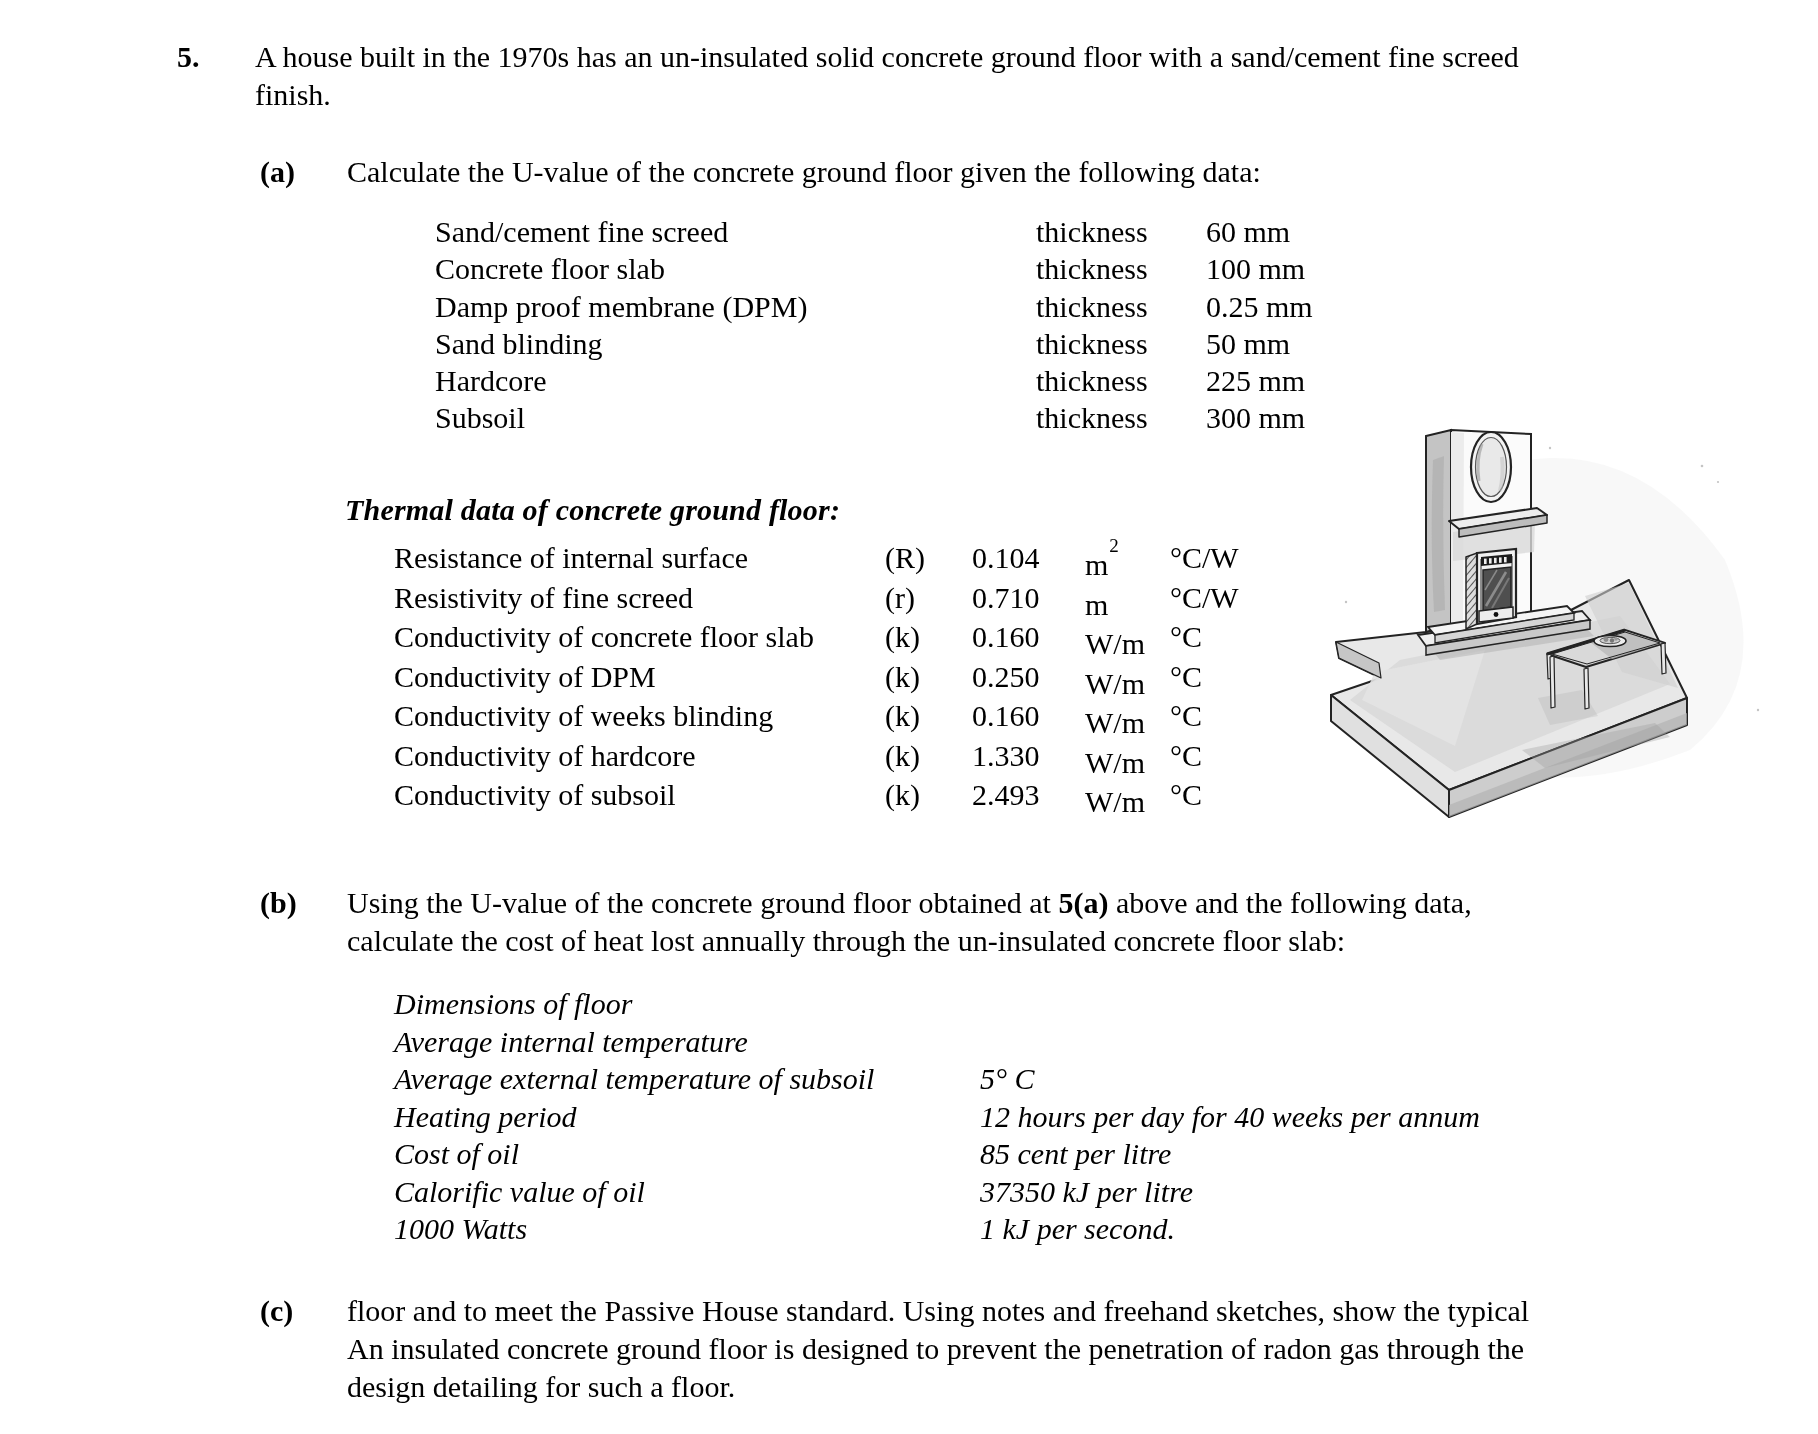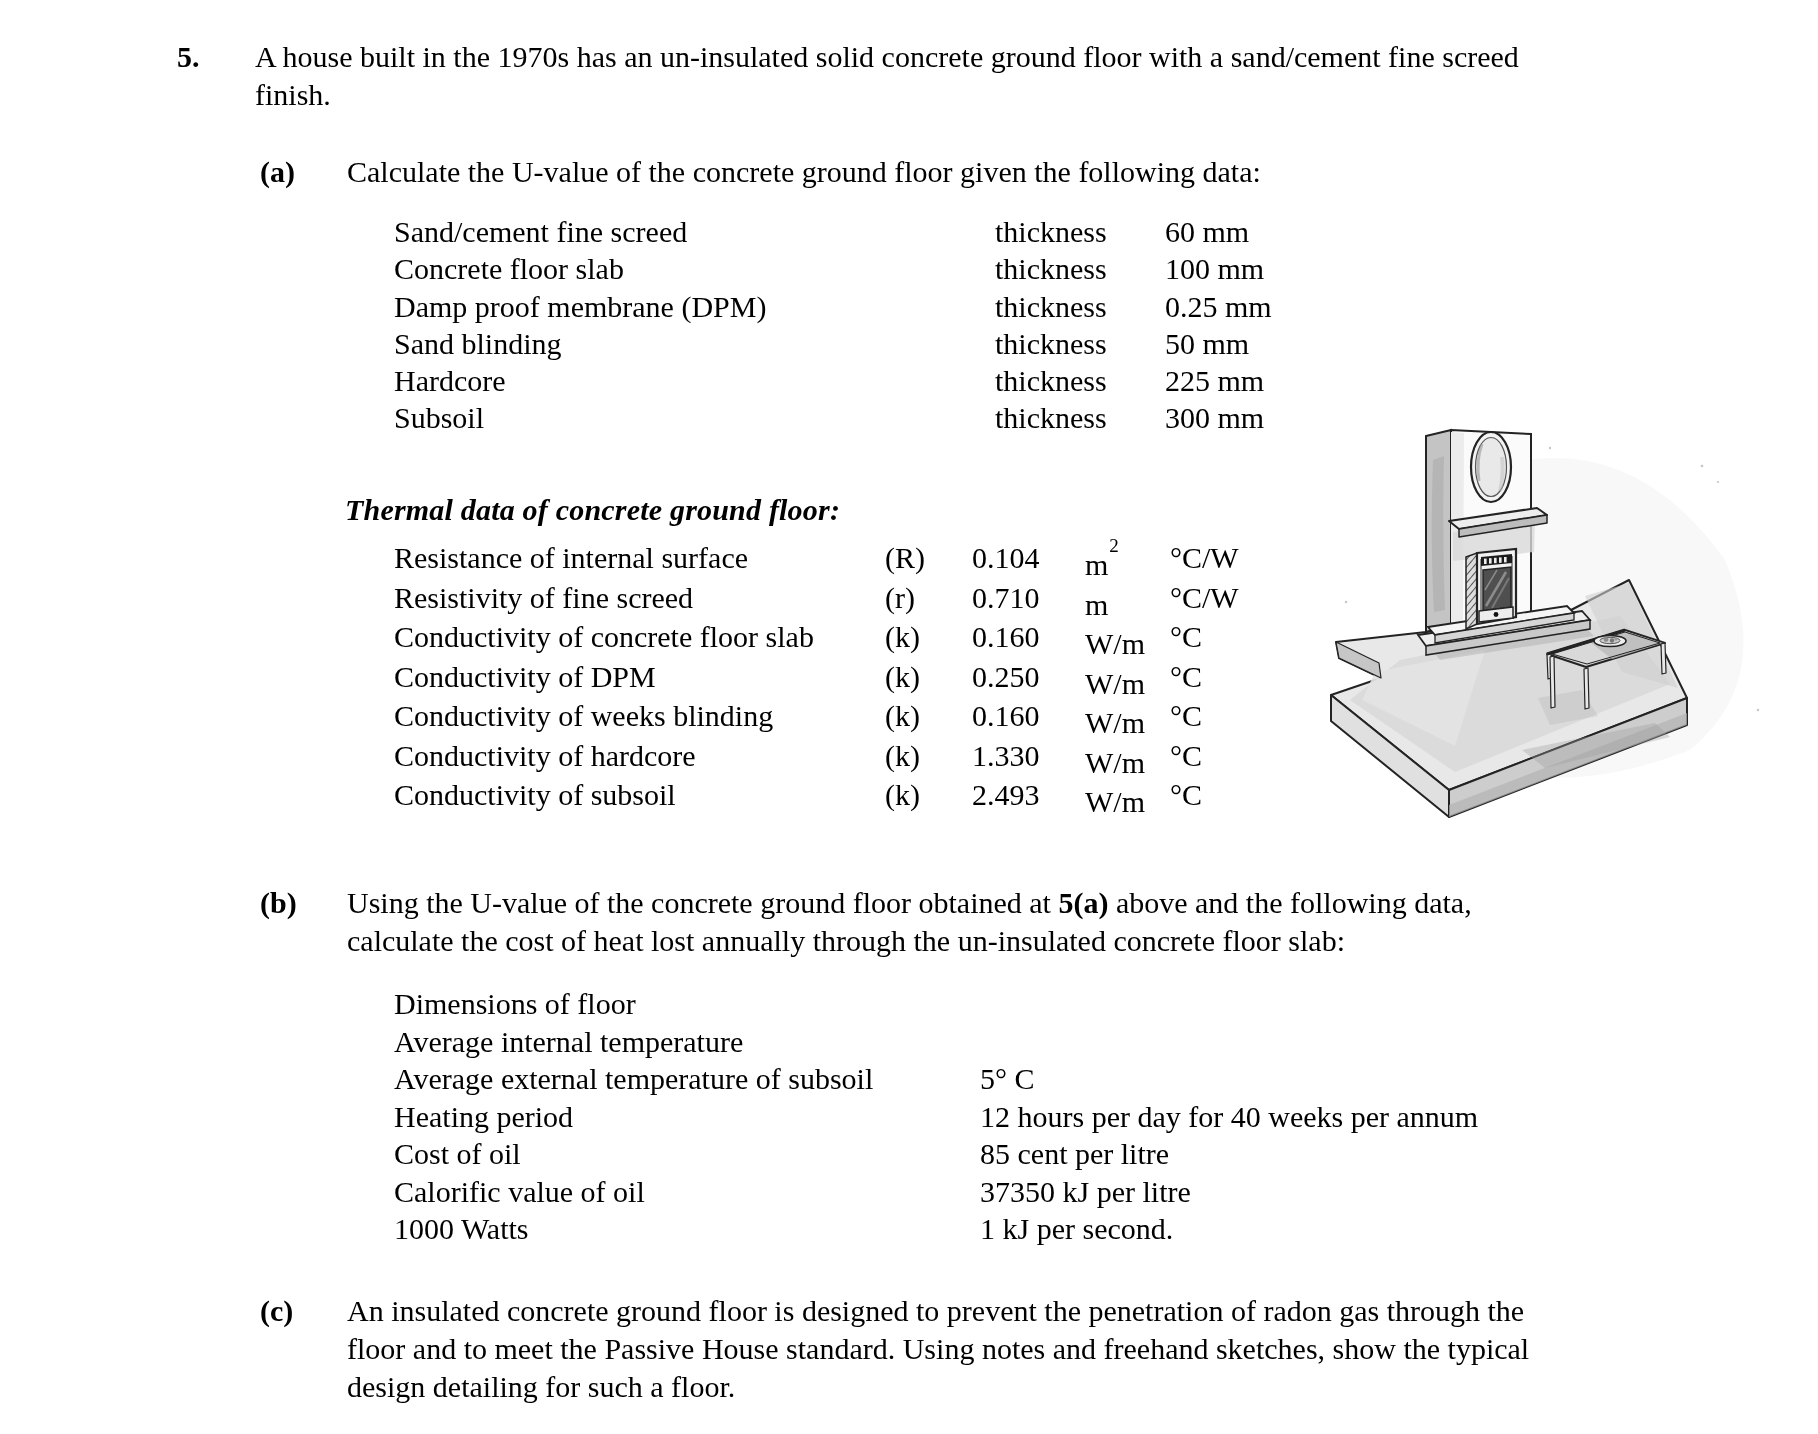--- a/index.html
+++ b/index.html
@@ -13,32 +13,32 @@
     color: #000000;
     overflow: hidden;
   }
   .abs { position: absolute; white-space: nowrap; }
   .bold { font-weight: bold; }
   .line { line-height: 38px; height: 38px; white-space: nowrap; }
   .part-label { font-weight: bold; }
 
   
   .layers { position: absolute; left: 394px; top: 213px; }
-  .lrow { display: grid; grid-template-columns: 601px 170px auto; line-height: 37.3px; height: 37.3px; white-space: nowrap; }
+  .lrow { display: grid; grid-template-columns: 601px 170px auto; line-height: 37.3px; height: 37.3px; white-space: nowrap; margin-left: 41px; }
 
   .thermal-heading { font-weight: bold; font-style: italic; letter-spacing: 0.2px; margin-top: 8px; }
 
   
   .thermal { position: absolute; left: 394px; top: 538px; }
   .trow { display: grid; grid-template-columns: 491px 87px 113px 85px auto; line-height: 39.5px; height: 39.5px; white-space: nowrap; }
   .trow sup { font-size: 19px; position: relative; top: -12px; left: 1px; }
 
   
   .bdata { position: absolute; left: 394px; top: 985px; }
-  .brow { display: grid; grid-template-columns: 586px auto; line-height: 37.5px; height: 37.5px; white-space: nowrap; }
+  .brow { display: grid; grid-template-columns: 586px auto; line-height: 37.5px; height: 37.5px; white-space: nowrap; font-style: italic; }
 
   .illus { position: absolute; left: 1250px; top: 420px; }
 </style>
 </head>
 <body>
 
 <div class="page">
 
   <div class="abs bold" style="left:177px; top:38px; line-height:38px;">5.</div>
   <div class="abs" style="left:255px; top:38px;">
@@ -265,18 +265,18 @@
         <span>37350 kJ per litre</span>
     </div>
     <div class="brow">
       <span>1000 Watts</span>
         <span>1 kJ per second.</span>
     </div>
   </div>
 
   <div class="abs part-label" style="left:260px; top:1292px; line-height:38px;">(c)</div>
   <div class="abs" style="left:347px; top:1292px;">
+    <div class="line">floor and to meet the Passive House standard. Using notes and freehand sketches, show the typical</div>
     <div class="line">An insulated concrete ground floor is designed to prevent the penetration of radon gas through the</div>
-    <div class="line">floor and to meet the Passive House standard. Using notes and freehand sketches, show the typical</div>
     <div class="line">design detailing for such a floor.</div>
   </div>
 
 </div>
 
 </body></html>

